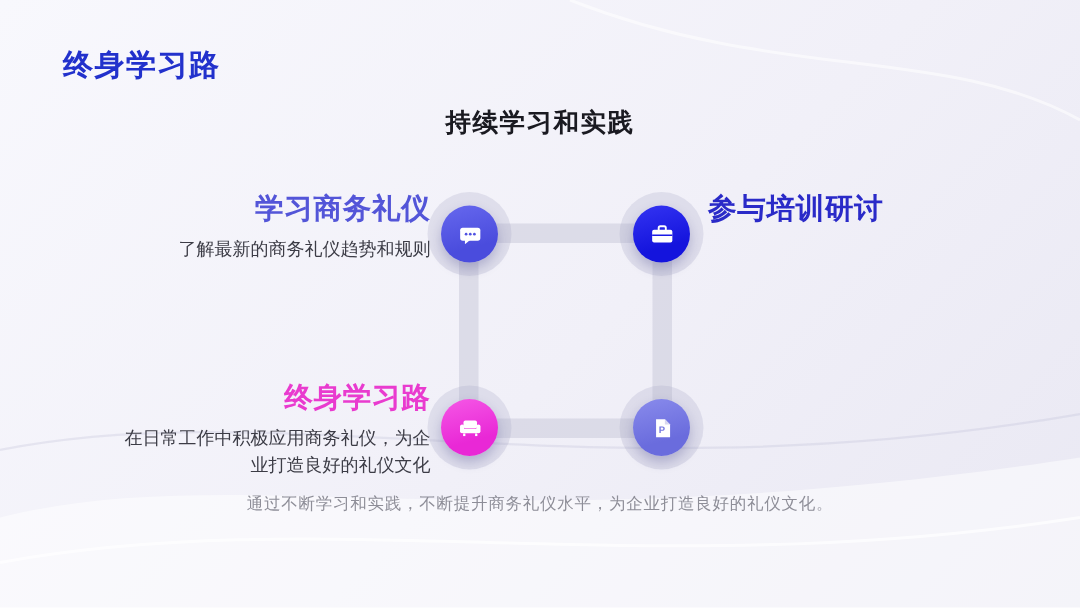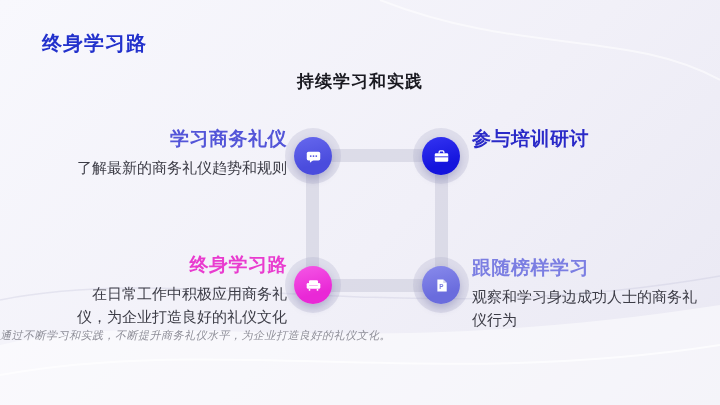--- a/index.html
+++ b/index.html
@@ -38,36 +38,36 @@
   }
   .node-circle svg { display:block; }
 
   .c0 { background:linear-gradient(165deg,#6668ee 0%,#4a4cdd 70%); color:#5052e2; }
   .c1 { background:linear-gradient(165deg,#3434f2 0%,#1414dd 70%); color:#1b1be6; }
   .c2 { background:linear-gradient(165deg,#f558e6 0%,#e928d6 70%); color:#ee3adf; }
   .c3 { background:linear-gradient(165deg,#898bec 0%,#6a6cdd 70%); color:#7678e2; }
 
   .node-text { position:absolute; }
   .node-text .nt-title { font-size:19px; font-weight:bold; margin-bottom:5px; letter-spacing:0.5px; }
-  .node-text .nt-desc { font-size:15px; color:#3c3c46; line-height:1.5; }
+  .node-text .nt-desc { font-size:12px; color:#3c3c46; line-height:1.5; }
   .align-right { text-align:right; }
   .align-left { text-align:left; }
 
   .t0 { right:433px; top:126px; width:215px; }
   .t0 .nt-title { color:#5355d8; }
   .t1 { left:472px; top:126px; width:225px; }
   .t1 .nt-title { color:#2a2ac8; }
   .t2 { right:433px; top:252px; width:213px; }
   .t2 .nt-title { color:#e93bcf; }
   .t3 { left:472px; top:255px; width:235px; }
   .t3 .nt-title { color:#7b7ee2; }
 
   .caption {
-    position:absolute; left:0; right:0; top:328px; 
-    font-size:11px; color:#8e8e98; letter-spacing:0.5px;font-style:italic;
+    position:absolute; left:0; right:0; top:328px; text-align:center;
+    font-size:11px; color:#8e8e98; letter-spacing:0.5px;
   }
 </style>
 </head>
 <body>
 
 <div class="slide">
 
   <svg class="bg-waves" width="720" height="405" viewBox="0 0 720 405">
     <path d="M0 345 C 160 305, 330 365, 720 305 L720 405 L0 405 Z" fill="rgba(255,255,255,0.5)"></path>
     <path d="M0 300 C 190 262, 400 332, 720 276" stroke="rgba(185,185,212,0.28)" stroke-width="1.5" fill="none"></path>
@@ -132,20 +132,16 @@
   <div class="halo" style="left:413px; top:257px;"></div>
   <div class="node-circle c3" style="left:422px; top:266px;">
     <span>
       <svg width="19" height="19" viewBox="0 0 24 24">
         <path d="M6.8 4.5 h7.4 L18.6 8.9 V19.5 H6.8 z" fill="#fff"></path>
         <path d="M14.2 4.5 V8.9 H18.6 z" fill="#d8d8f0"></path>
         <text x="9" y="15.8" font-size="8" font-weight="bold" fill="currentColor" font-family="Liberation Sans, sans-serif">P</text>
       </svg>
     </span>
   </div>
-  <div class="node-text t3 align-left">
-    <div class="nt-title">跟随榜样学习</div>
-    <div class="nt-desc">观察和学习身边成功人士的商务礼仪行为</div>
-  </div>
 
   <div class="caption">通过不断学习和实践，不断提升商务礼仪水平，为企业打造良好的礼仪文化。</div>
 
 </div>
 
 </body></html>

